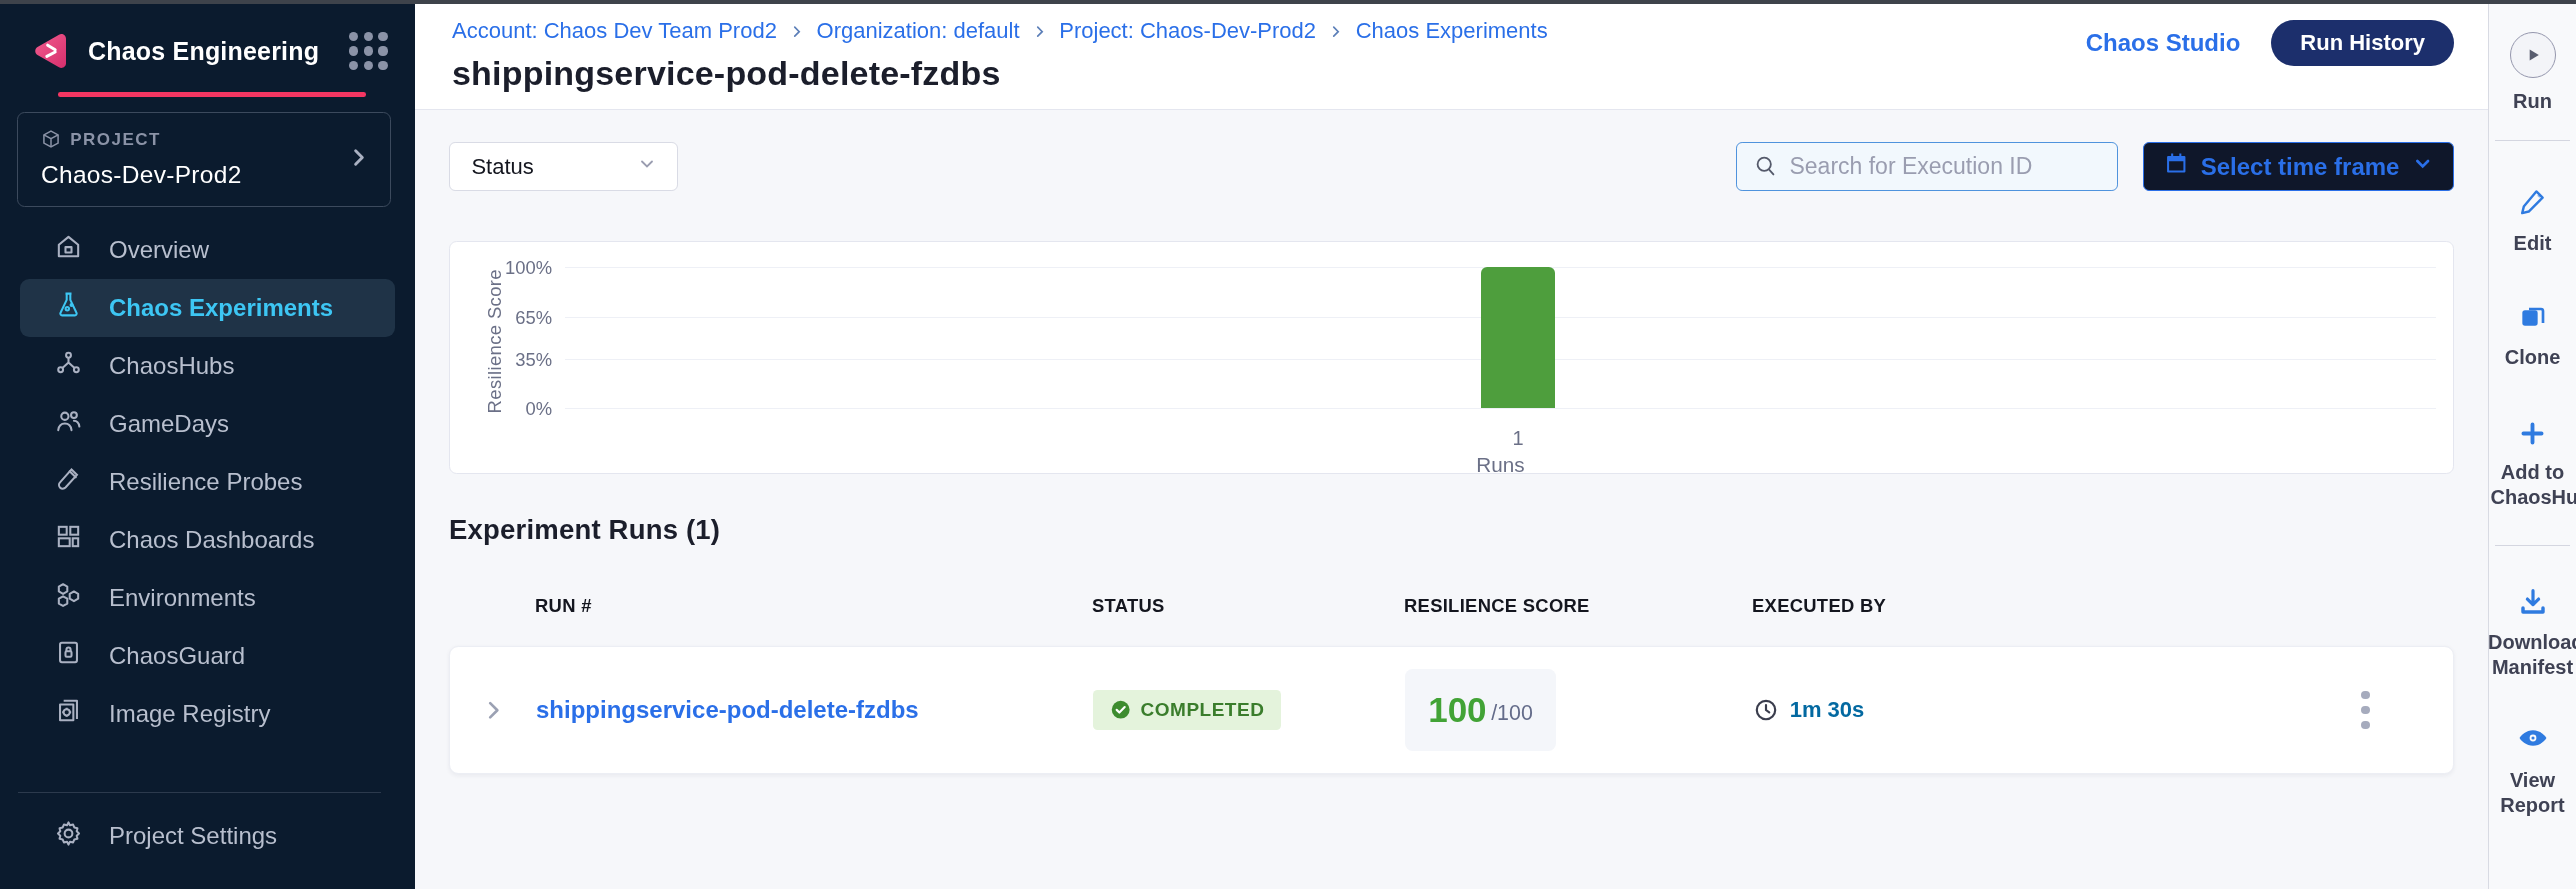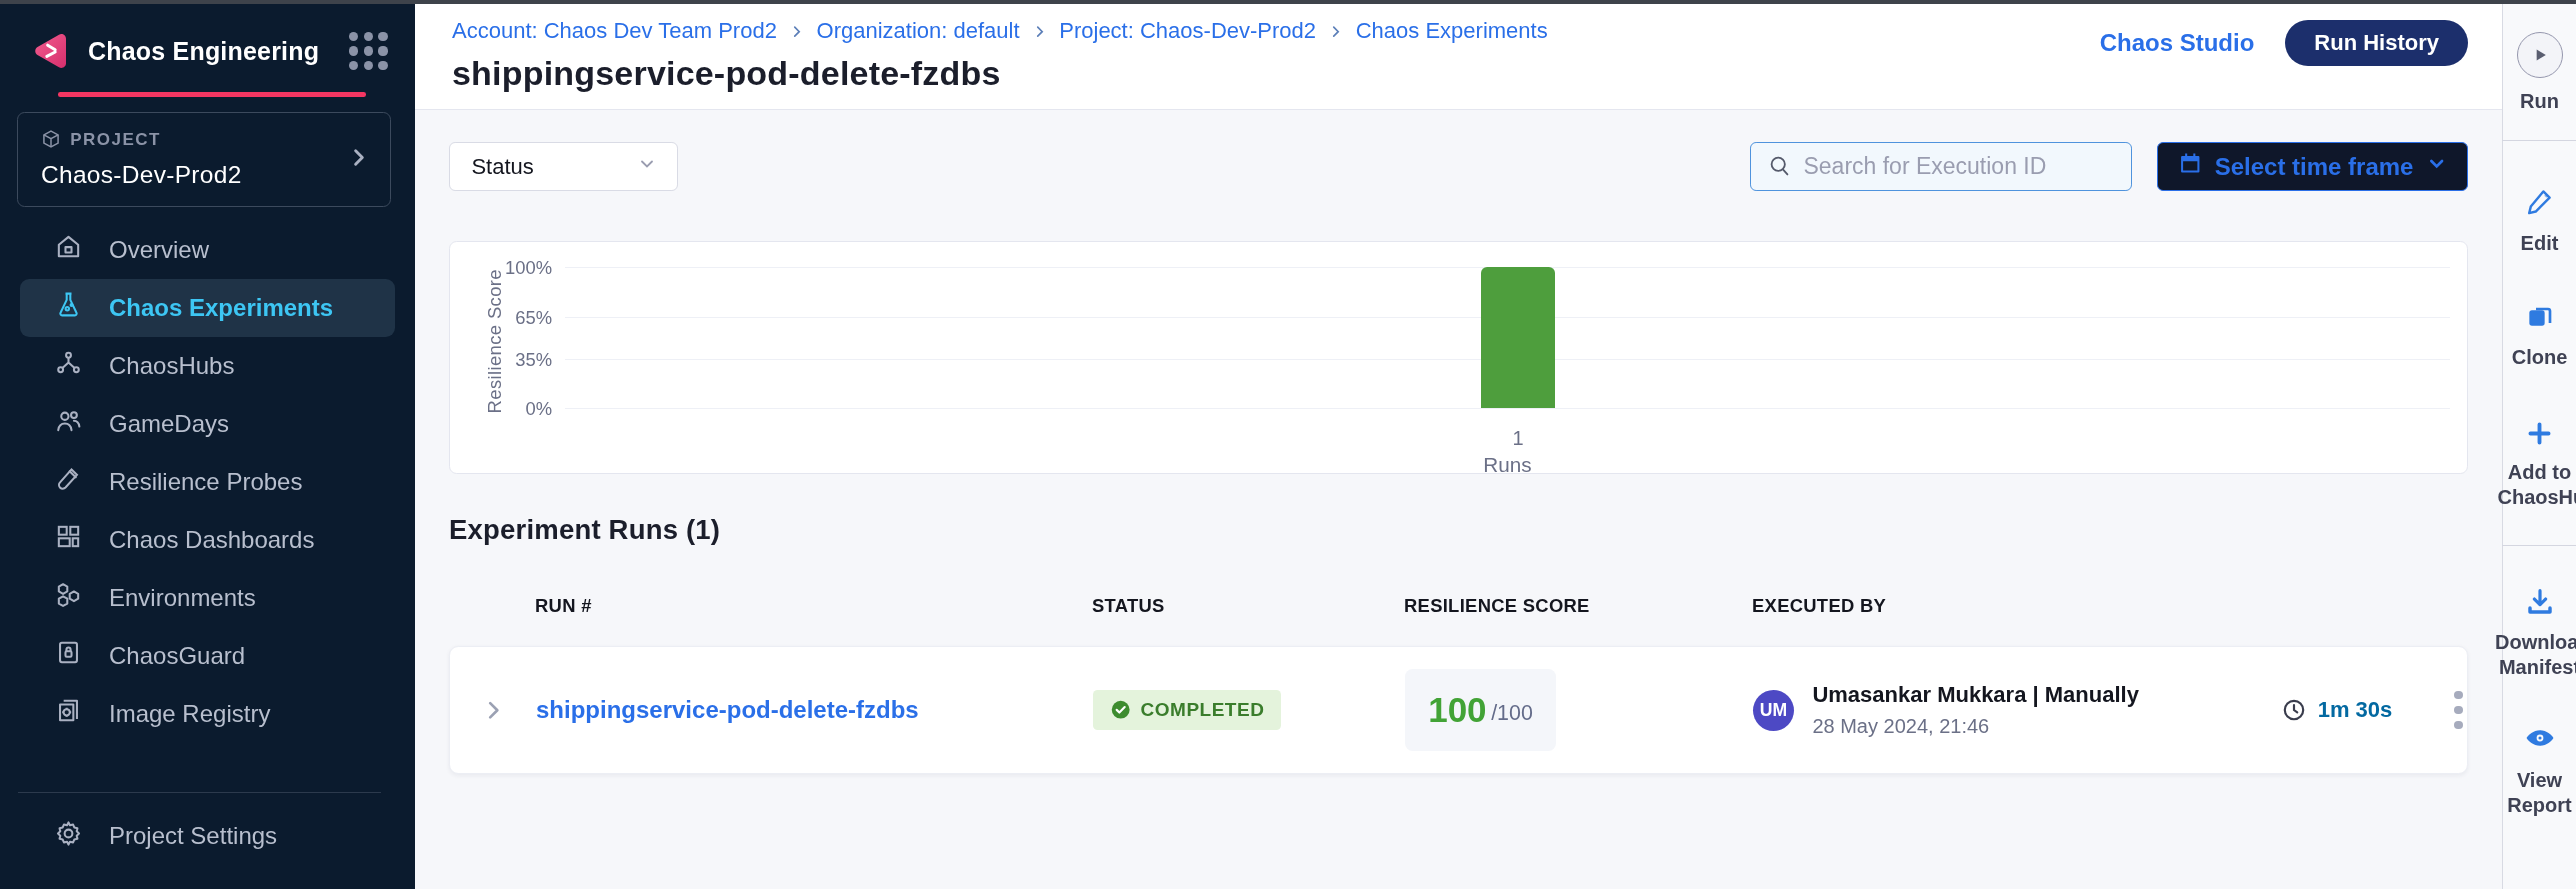--- a/index.html
+++ b/index.html
@@ -77,21 +77,21 @@
   .score-total { font-size:21.4px; color:#646c8a; margin-top:7.6px; }
   .executed { display:flex; align-items:center; gap:18.4px; }
   .avatar { width:41px; height:41px; border-radius:50%; background:var(--avatar,#4d49c4); color:#fff; font-size:17.6px; font-weight:bold; display:flex; align-items:center; justify-content:center; flex:none; }
   .exec-name { font-size:22px; font-weight:bold; color:#14161f; }
   .exec-date { font-size:20px; color:#6b7087; margin-top:7.6px; }
   .duration { display:flex; align-items:center; gap:10.7px; font-size:22px; font-weight:bold; color:#0369a1; }
   .kebab { display:flex; flex-direction:column; gap:6.9px; align-items:center; cursor:pointer; }
   .kebab i { width:8.4px; height:8.4px; border-radius:50%; background:#a6abbd; }
 
   
-  .rail { width:74px; flex:none; background:#f8f9fb; border-left:1.5px solid #d8dae3; display:flex; flex-direction:column; align-items:center; padding-top:32px; }
+  .rail { width:88px; flex:none; background:#f8f9fb; border-left:1.5px solid #d8dae3; display:flex; flex-direction:column; align-items:center; padding-top:32px; }
   .rail-label { font-size:20px; color:#3f4254; font-weight:bold; text-align:center; line-height:1.25; }
   .run-circle { width:46px; height:46px; border-radius:50%; border:1.5px solid #9597ad; background:#f3f4f8; display:flex; align-items:center; justify-content:center; cursor:pointer; }
   .rail-divider { width:75px; height:1.5px; background:#d4d6e0; }
   .rail-btn { display:flex; flex-direction:column; align-items:center; cursor:pointer; }
 </style>
 </head>
 <body>
 
 <div class="top-strip"></div>
 <div class="app">
@@ -347,27 +347,20 @@
               </span>
             <span>COMPLETED</span>
           </span>
         </span>
         <span>
           <span class="score-box">
             <span class="score-val">100</span>
             <span class="score-total">/100</span>
           </span>
         </span>
-        <span class="executed">
-          <span class="avatar">UM</span>
-          <span>
-            <div class="exec-name">Umasankar Mukkara | Manually</div>
-            <div class="exec-date">28 May 2024, 21:46</div>
-          </span>
-        </span>
         <span class="duration">
           <span style="display:flex">
               <svg width="26" height="26" viewBox="0 0 24 24" fill="none" stroke="#3a3d4d" stroke-width="2">
                 <circle cx="12" cy="12" r="8.5"></circle>
                 <path d="M12 7.5V12l3 2.2" stroke-linecap="round"></path>
               </svg>
             </span>
           <span>1m 30s</span>
         </span>
         <span class="kebab">

